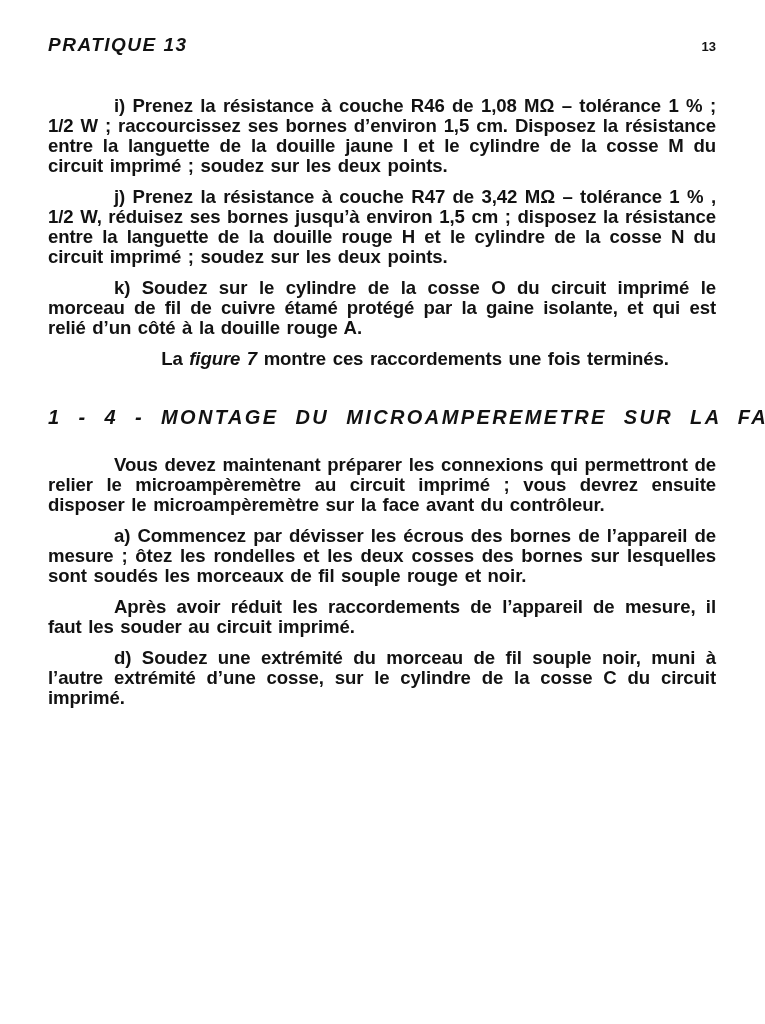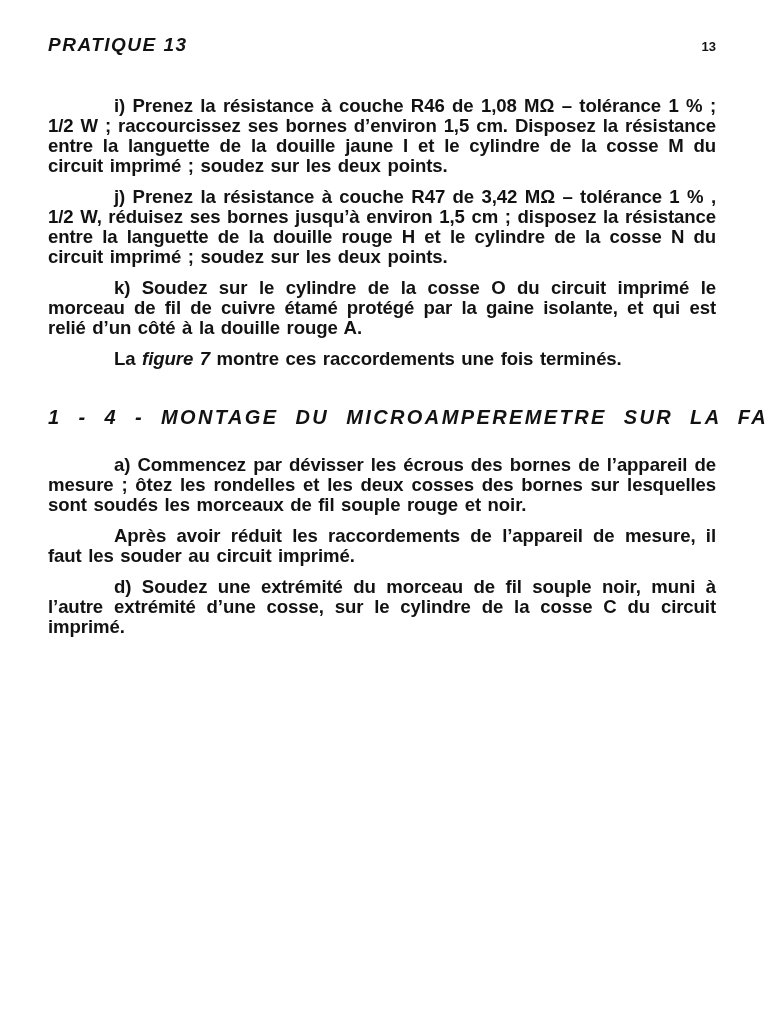--- a/index.html
+++ b/index.html
@@ -44,21 +44,21 @@
     line-height: 20px;
     letter-spacing: -0.1px;
     word-spacing: 1.5px;
     text-align: justify;
     margin: 0 0 11px 0;
   }
   .indent {
     text-indent: 66px;
   }
   .figure-ref {
-    text-align: left;
+    text-align: center;
     margin-top: 2px;
     margin-bottom: 18px;
   }
   .figure-ref em {
     font-style: italic;
   }
   .section-heading {
     font-size: 20px;
     font-weight: 700;
     font-style: italic;
@@ -81,20 +81,21 @@
   <p class="para indent">i) Prenez la résistance à couche R46 de 1,08 MΩ – tolérance 1 % ; 1/2 W ; raccourcissez ses bornes d’environ 1,5 cm. Disposez la résistance entre la languette de la douille jaune I et le cylindre de la cosse M du circuit imprimé ; soudez sur les deux points.</p>
 
   <p class="para indent">j) Prenez la résistance à couche R47 de 3,42 MΩ – tolérance 1 % , 1/2 W, réduisez ses bornes jusqu’à environ 1,5 cm ; disposez la résistance entre la languette de la douille rouge H et le cylindre de la cosse N du circuit imprimé ; soudez sur les deux points.</p>
 
   <p class="para indent">k) Soudez sur le cylindre de la cosse O du circuit imprimé le morceau de fil de cuivre étamé protégé par la gaine isolante, et qui est relié d’un côté à la douille rouge A.</p>
 
   <p class="para indent figure-ref"><span>La </span><em>figure 7</em><span> montre ces raccordements une fois terminés.</span></p>
 
   <h2 class="section-heading">1 - 4 - MONTAGE DU MICROAMPEREMETRE SUR LA FACE AVANT</h2>
 
+  <p class="para indent">Vous devez maintenant préparer les connexions qui permettront de relier le microampèremètre au circuit imprimé ; vous devrez ensuite disposer le microampèremètre sur la face avant du contrôleur.</p>
 
   <p class="para indent">a) Commencez par dévisser les écrous des bornes de l’appareil de mesure ; ôtez les rondelles et les deux cosses des bornes sur lesquelles sont soudés les morceaux de fil souple rouge et noir.</p>
 
 
   <p class="para indent">Après avoir réduit les raccordements de l’appareil de mesure, il faut les souder au circuit imprimé.</p>
 
 
   <p class="para indent">d) Soudez une extrémité du morceau de fil souple noir, muni à l’autre extrémité d’une cosse, sur le cylindre de la cosse C du circuit imprimé.</p>
 
 </div>

